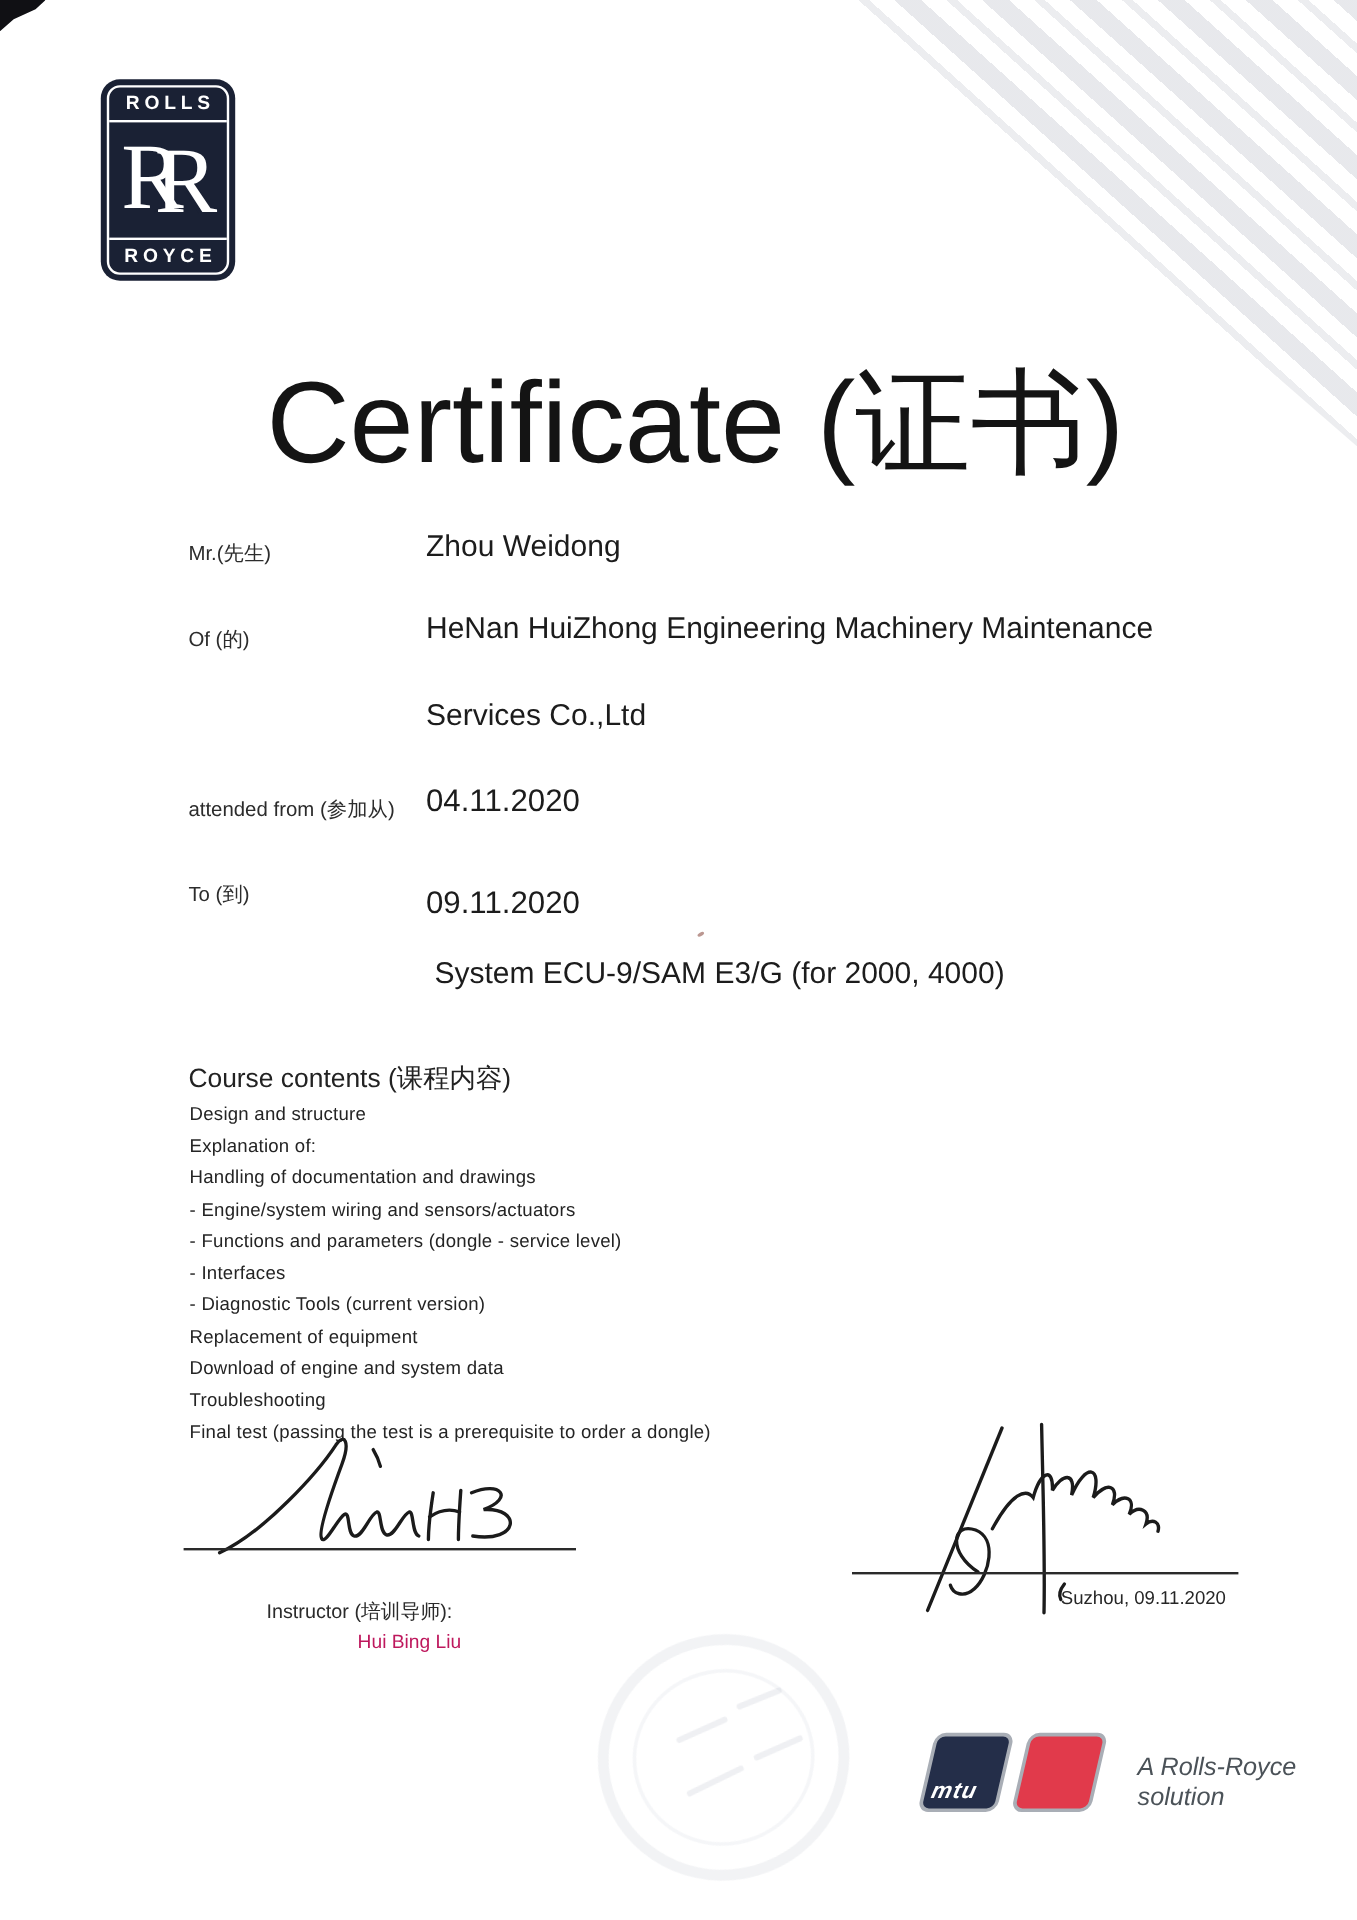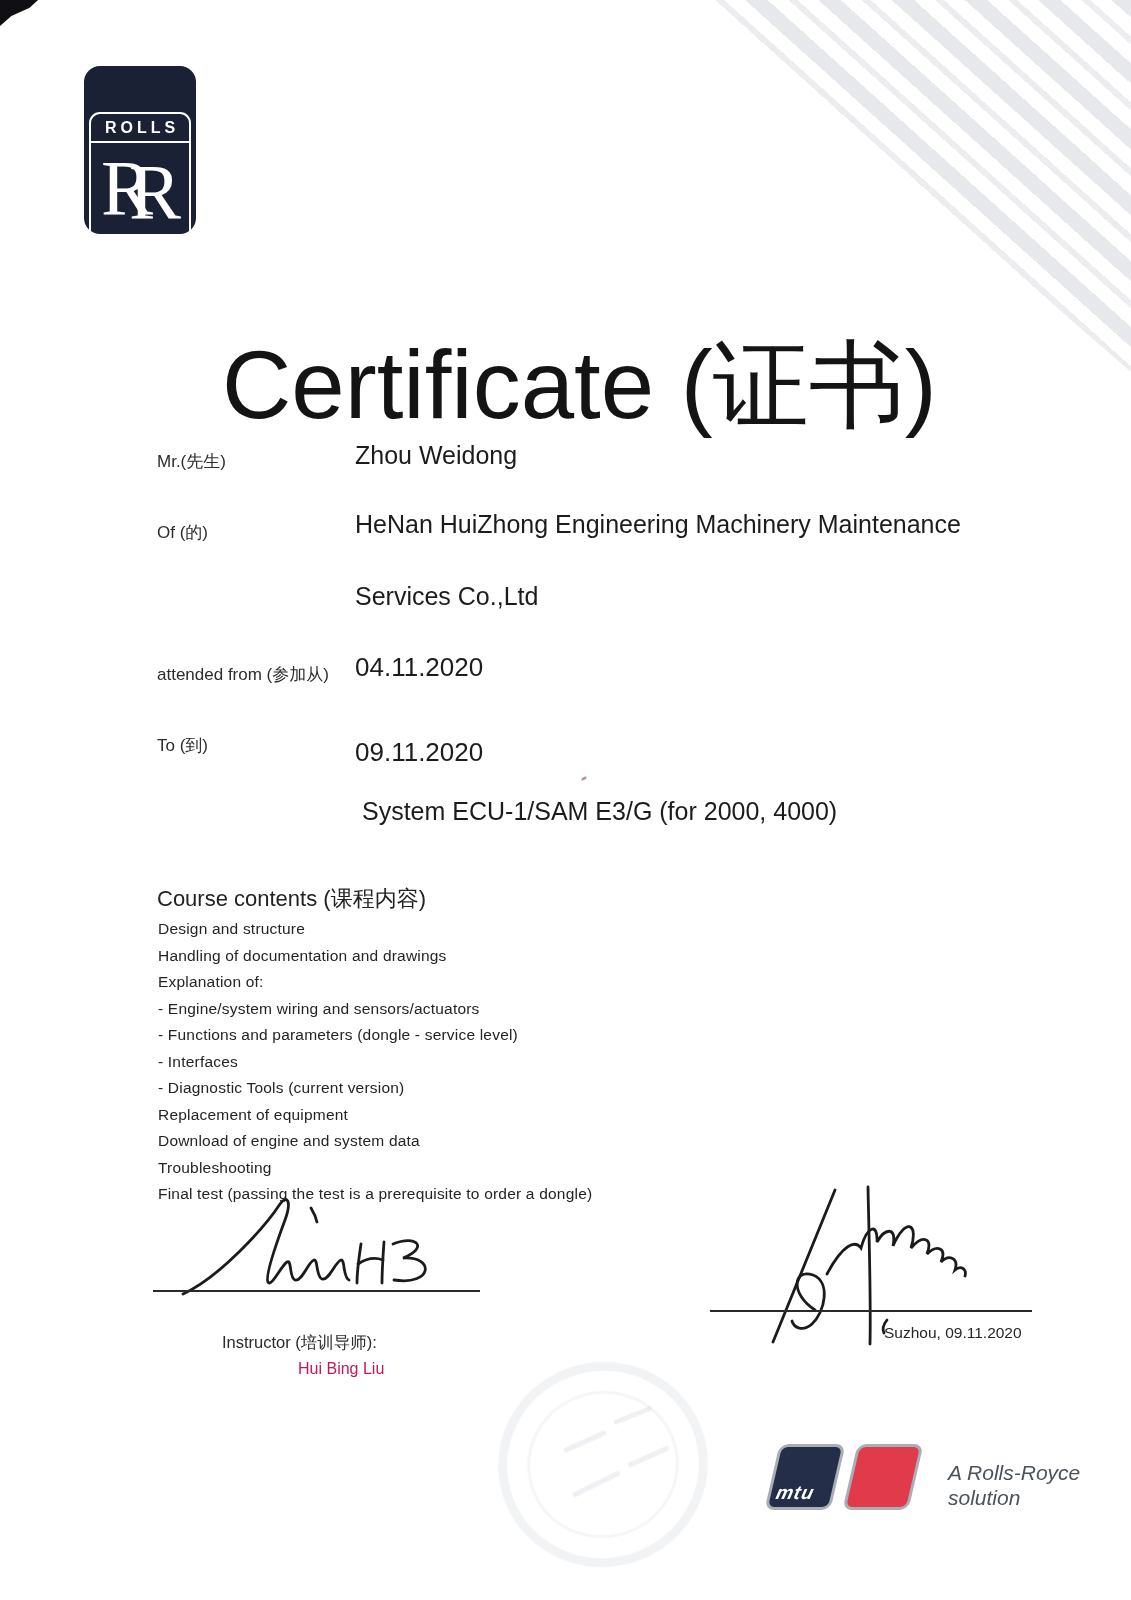--- a/index.html
+++ b/index.html
@@ -36,21 +36,21 @@
   }
 
   
   .rr-badge {
     position:absolute; left:84px; top:66px; width:112px; height:168px;
     background:#1a2134; border-radius:16px; padding:5px;
   }
   .rr-inner {
     width:100%; height:100%;
     border:2px solid #ffffff; border-radius:11px;
-    display:flex; flex-direction:column;margin-top:41px;
+    display:flex; flex-direction:column;
   }
   .rr-word {
     color:#fff; text-align:center; font-weight:bold;
     font-size:16px; letter-spacing:4px; text-indent:4px;
     padding:6px 0 5px; line-height:1;
   }
   .rr-word.top { border-bottom:2px solid #fff; }
   .rr-word.bottom { border-top:2px solid #fff; }
   .rr-mid { flex:1; position:relative; overflow:hidden; }
   .rr-mono {
@@ -59,21 +59,20 @@
     font-size:78px; line-height:1; font-weight:normal;
   }
   .rr-mono.r1 { left:10px; top:6px; }
   .rr-mono.r2 { left:38px; top:10px; text-shadow:-2px 0 0 #1a2134, -3px 1px 0 #1a2134; }
 
   
   .title {
     position:absolute; left:222px; top:300px;
     font-size:96px; line-height:1.1; color:#141414;
     white-space:nowrap;
-    margin-top:32px;
   }
 
   
   .f-label { position:absolute; left:157px; font-size:17px; color:#2c2c2c; white-space:nowrap; }
   .f-value { position:absolute; left:355px; font-size:25px; color:#1c1c1c; white-space:nowrap; }
 
   
   .course-head {
     position:absolute; left:157px; top:884px;
     font-size:22px; color:#222; white-space:nowrap;
@@ -158,27 +157,27 @@
   <div class="f-label" style="top:521px">Of (的)</div>
   <div class="f-value" style="top:510px">HeNan HuiZhong Engineering Machinery Maintenance</div>
   <div class="f-value" style="top:582px">Services Co.,Ltd</div>
 
   <div class="f-label" style="top:663px">attended from (参加从)</div>
   <div class="f-value" style="top:652px; font-size:26px;">04.11.2020</div>
 
   <div class="f-label" style="top:734px">To (到)</div>
   <div class="f-value" style="top:722px; font-size:26px;margin-top:15px;">09.11.2020</div>
 
-  <div class="f-value" style="top:797px; left:362px; font-size:25px;">System ECU-1/SAM E3/G (for 2000, 4000)</div>
+  <div class="f-value" style="top:797px; left:362px; font-size:25px;">System ECU-9/SAM E3/G (for 2000, 4000)</div>
 
   <div class="course-head">Course contents (课程内容)</div>
   <div class="course-list">
     <div>Design and structure</div>
+    <div>Explanation of:</div>
     <div>Handling of documentation and drawings</div>
-    <div>Explanation of:</div>
     <div>- Engine/system wiring and sensors/actuators</div>
     <div>- Functions and parameters (dongle - service level)</div>
     <div>- Interfaces</div>
     <div>- Diagnostic Tools (current version)</div>
     <div>Replacement of equipment</div>
     <div>Download of engine and system data</div>
     <div>Troubleshooting</div>
     <div>Final test (passing the test is a prerequisite to order a dongle)</div>
   </div>
 

